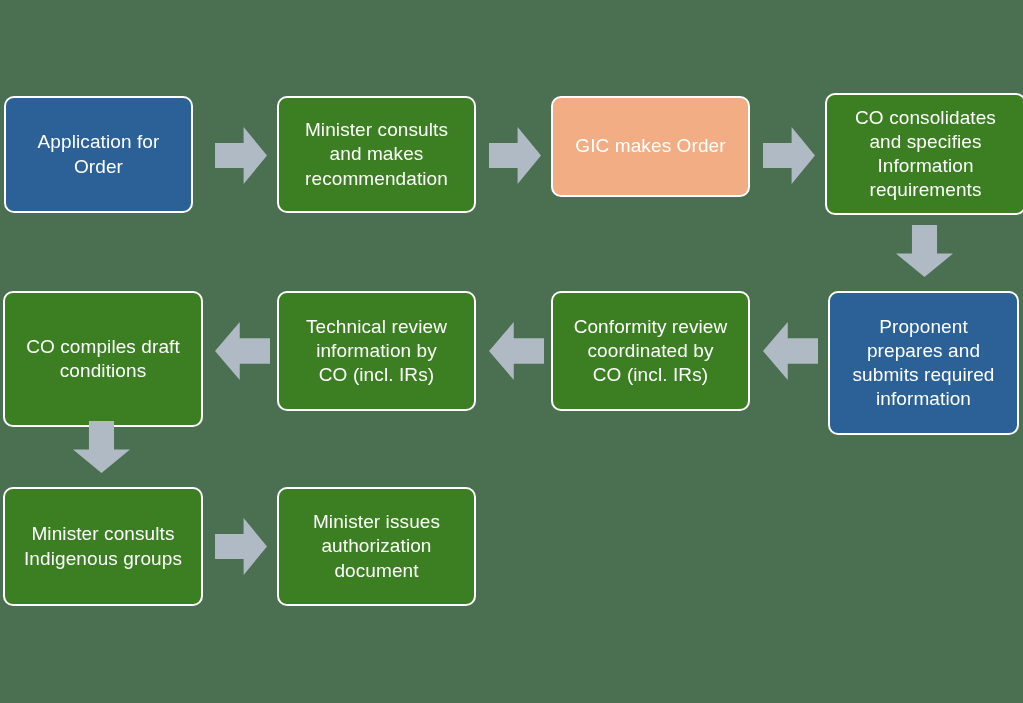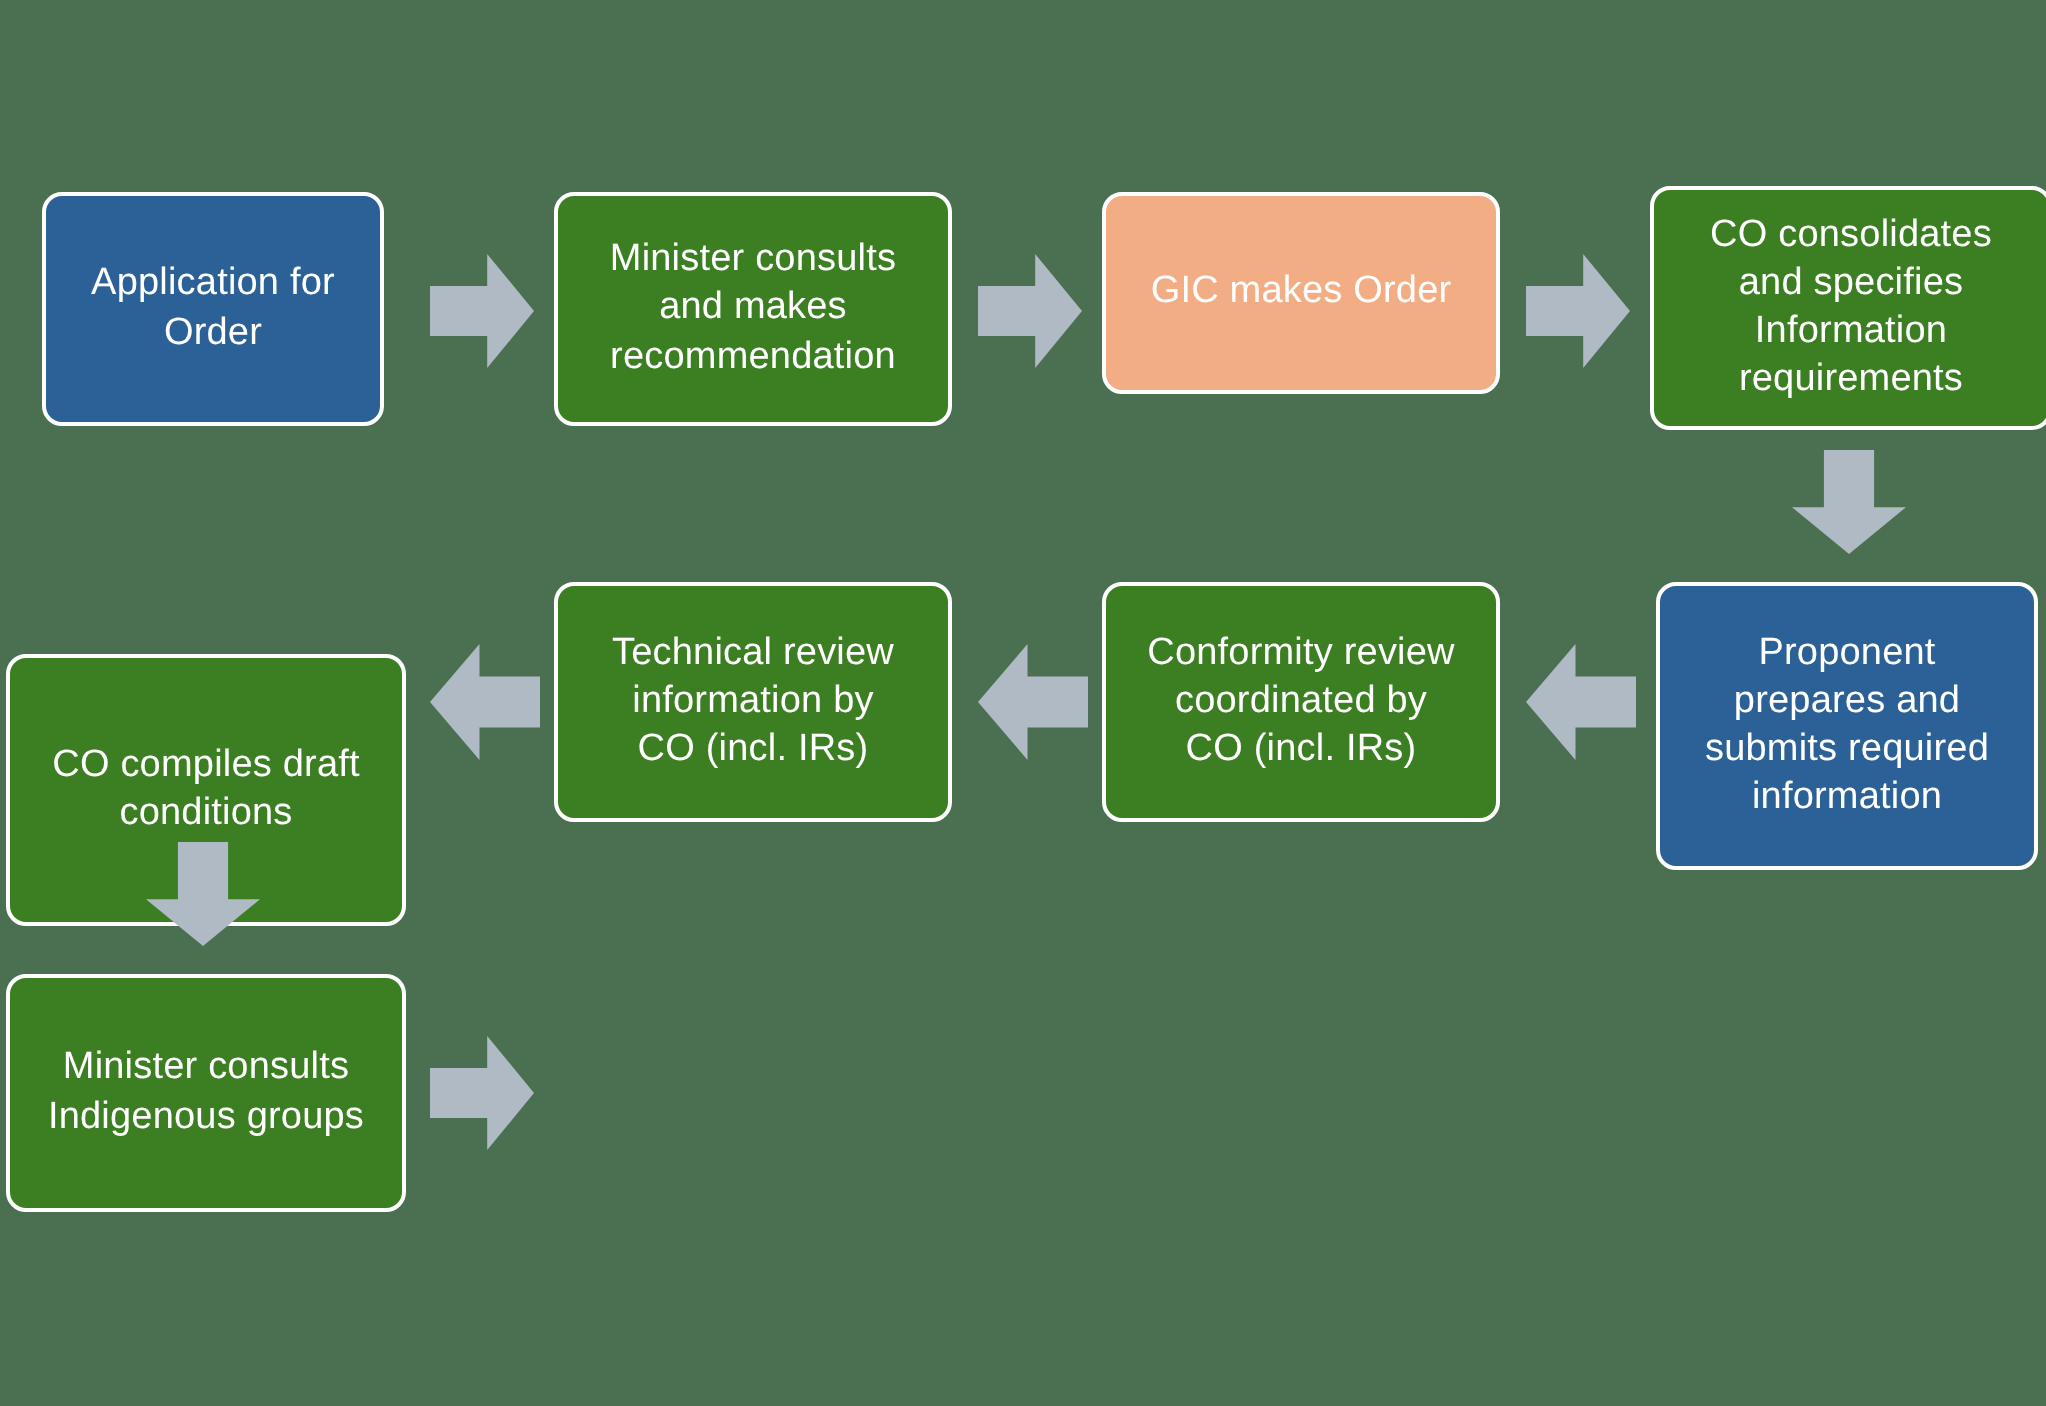--- a/index.html
+++ b/index.html
@@ -48,44 +48,47 @@
   }
   .arrow svg { display: block; }
 
   
   #flow-canvas * { user-select: none; }
 </style>
 </head>
 <body>
 
 <div id="flow-canvas" style="background: rgb(75, 112, 81);">
-    <div class="node blue" style="left: 21px; top: 96px; width: 171px; height: 117px;">Application for
+    <div class="node blue" style="left: 4px; top: 96px; width: 189px; height: 117px;">Application for
 Order</div>
     <div class="node green" style="left: 277px; top: 96px; width: 199px; height: 117px;">Minister consults
 and makes
 recommendation</div>
     <div class="node salmon" style="left: 551px; top: 96px; width: 199px; height: 101px;">GIC makes Order</div>
     <div class="node green" style="left: 825px; top: 93px; width: 201px; height: 122px;">CO consolidates
 and specifies
 Information
 requirements</div>
     <div class="node blue" style="left: 828px; top: 291px; width: 191px; height: 144px;">Proponent
 prepares and
 submits required
 information</div>
     <div class="node green" style="left: 551px; top: 291px; width: 199px; height: 120px;">Conformity review
 coordinated by
 CO (incl. IRs)</div>
     <div class="node green" style="left: 277px; top: 291px; width: 199px; height: 120px;">Technical review
 information by
 CO (incl. IRs)</div>
-    <div class="node green" style="left: 3px; top: 291px; width: 200px; height: 136px; margin-top: 36px;">CO compiles draft
+    <div class="node green" style="left: 3px; top: 291px; width: 200px; height: 136px;">CO compiles draft
 conditions</div>
     <div class="node green" style="left: 3px; top: 487px; width: 200px; height: 119px;">Minister consults
 Indigenous groups</div>
+    <div class="node green" style="left: 277px; top: 487px; width: 199px; height: 119px;">Minister issues
+authorization
+document</div>
     <div class="arrow" style="left: 215px; top: 127px;">
       <svg width="52" height="57" viewBox="0 0 100 100" preserveAspectRatio="none">
         <polygon points="0,28 55,28 55,0 100,50 55,100 55,72 0,72" fill="#afbac5"></polygon>
       </svg>
     </div>
     <div class="arrow" style="left: 489px; top: 127px;">
       <svg width="52" height="57" viewBox="0 0 100 100" preserveAspectRatio="none">
         <polygon points="0,28 55,28 55,0 100,50 55,100 55,72 0,72" fill="#afbac5"></polygon>
       </svg>
     </div>

